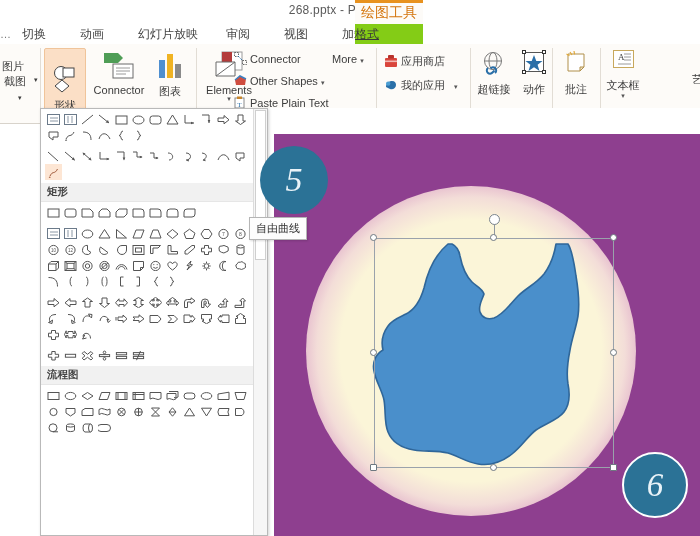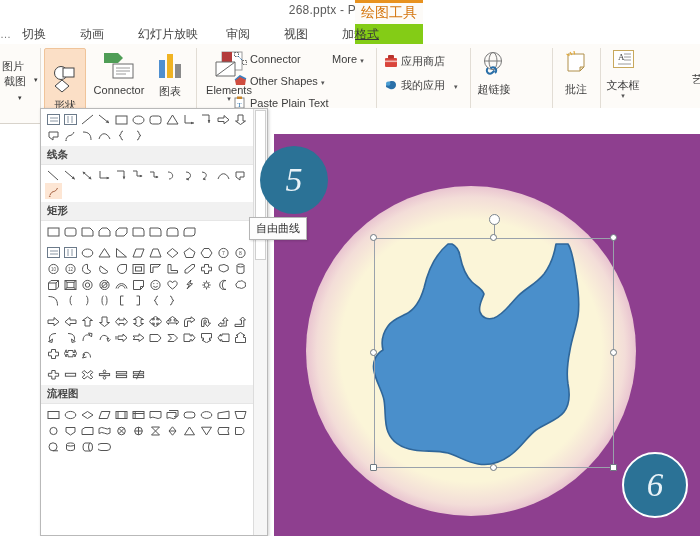--- a/index.html
+++ b/index.html
@@ -326,20 +326,33 @@
           <circle cx="14" cy="11" r="8.5" fill="none" stroke="#7a7a7a"></circle>
           <ellipse cx="14" cy="11" rx="4" ry="8.5" fill="none" stroke="#7a7a7a"></ellipse>
           <line x1="5.5" y1="11" x2="22.5" y2="11" stroke="#7a7a7a"></line>
           <path d="M9,18 a3.2,3.2 0 1,0 4.5,4.5 l2-2" fill="none" stroke="#2a6fa8" stroke-width="2"></path>
           <path d="M16,23 a3.2,3.2 0 1,0 -4.5,-4.5" fill="none" stroke="#2a6fa8" stroke-width="2"></path>
         </svg>
       </span>
       <span class="bb-label">超链接</span>
     </div>
 
+    <div class="big-btn" style="left:516px;top:6px;width:36px;">
+      <span class="icn">
+        <svg width="30" height="28" viewBox="0 0 30 28">
+          <rect x="5.5" y="2.5" width="19" height="19" fill="#fff" stroke="#555"></rect>
+          <polygon points="15,5 17.3,11 23.5,11 18.6,14.7 20.5,21 15,17.3 9.5,21 11.4,14.7 6.5,11 12.7,11" fill="#2a6fa8"></polygon>
+          <rect x="3.5" y="0.5" width="3" height="3" fill="#fff" stroke="#333"></rect>
+          <rect x="23.5" y="0.5" width="3" height="3" fill="#fff" stroke="#333"></rect>
+          <rect x="3.5" y="20.5" width="3" height="3" fill="#fff" stroke="#333"></rect>
+          <rect x="23.5" y="20.5" width="3" height="3" fill="#fff" stroke="#333"></rect>
+        </svg>
+      </span>
+      <span class="bb-label">动作</span>
+    </div>
 
     <div class="grp-label" style="left:472px;width:80px;">链接</div>
 
     <div class="rb-sep" style="left:552px;"></div>
 
     <div class="big-btn" style="left:556px;top:6px;width:40px;">
       <span class="icn">
         <svg width="30" height="28" viewBox="0 0 30 28">
           <path d="M7,4 L23,4 L23,17 L19,21 L7,21 Z" fill="#fff" stroke="#b08f4a"></path>
           <path d="M23,17 L19,17 L19,21 Z" fill="#f0e3c4" stroke="#b08f4a"></path>
@@ -514,21 +527,20 @@
             </svg>
           </div>
         <div class="shp">
             <svg width="13" height="11">
               <path d="M5,1 C8,1 6,5.5 9,5.5 C6,5.5 8,10 5,10" fill="none" stroke="#555"></path>
             </svg>
           </div>
       </div>
     </div>
 
-    <div class="gal-head">线条</div>
     <div class="gal-rowwrap">
       <div class="shp-row">
         <div class="shp">
             <svg width="13" height="11">
               <line x1="1" y1="1" x2="11" y2="10" stroke="#555"></line>
             </svg>
           </div>
         <div class="shp">
             <svg width="13" height="11">
               <line x1="1" y1="1" x2="10.5" y2="9" stroke="#555"></line>

